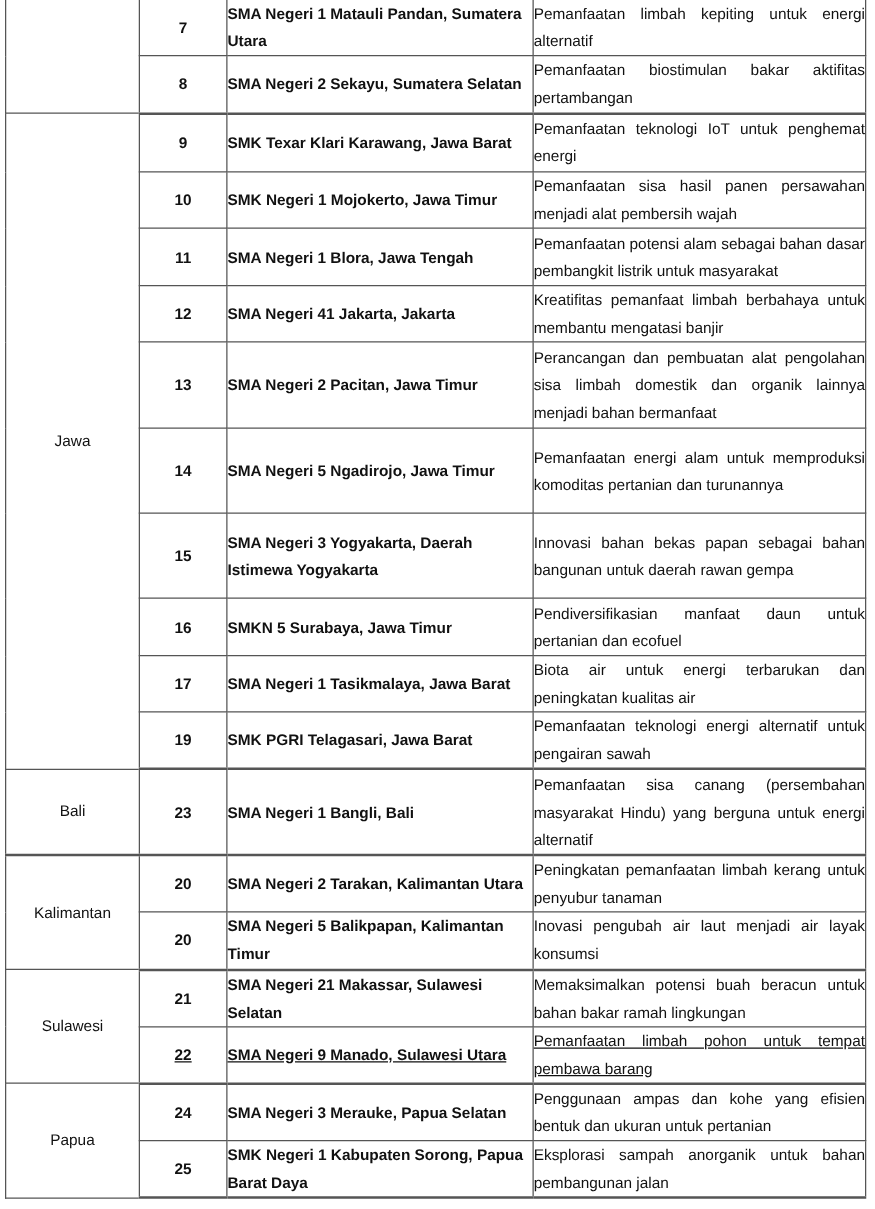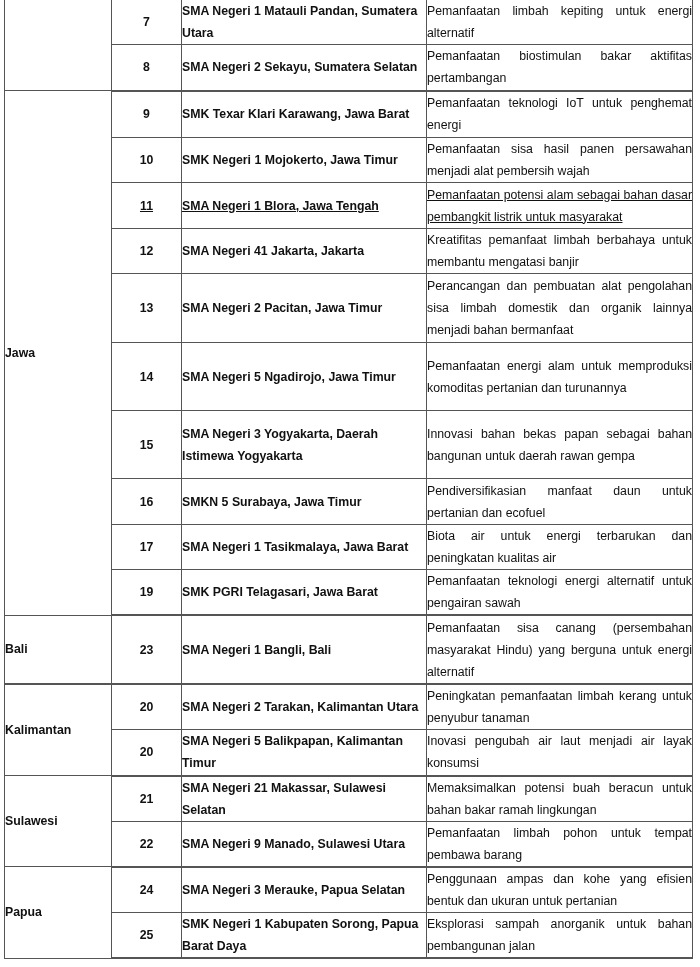--- a/index.html
+++ b/index.html
@@ -2,21 +2,21 @@
 <html><head>
 <meta charset="utf-8">
 <style>
   html, body { margin: 0; padding: 0; background: #ffffff; }
   body { width: 700px; height: 967px; position: relative; overflow: hidden;
          font-family: "Liberation Sans", sans-serif; color: #111; }
   table.t { position: absolute; left: 4px; top: -1px; border-collapse: collapse;
             table-layout: fixed; width: 688px; }
   table.t td { border: 1px solid #555; padding: 0; vertical-align: middle; font-size: 12.3px; }
   col.c1 { width: 107px; } col.c2 { width: 70px; } col.c3 { width: 245px; } col.c4 { width: 266px; }
-  td.region { text-align: left; font-weight: bold; border-bottom: 2px solid #555; }
+  td.region { text-align: center; font-weight: normal; border-bottom: 2px solid #555; }
   td.num { text-align: center; font-weight: bold; }
   td.school { text-align: left; font-weight: bold; line-height: 22px; padding: 0 6px; }
   td.desc { text-align: justify; line-height: 22px; padding: 0 6px 0 8px; vertical-align: top; }
   tr.gend td { border-bottom: 2px solid #555; }
 </style>
 </head>
 <body>
 
 <table class="t">
   <colgroup>
@@ -41,21 +41,21 @@
         <td class="region" rowspan="10">Jawa</td>
         <td class="num">9</td>
         <td class="school">SMK Texar Klari Karawang, Jawa Barat</td>
         <td class="desc">Pemanfaatan teknologi IoT untuk penghemat energi</td>
       </tr>
       <tr style="height: 45px;">
         <td class="num">10</td>
         <td class="school">SMK Negeri 1 Mojokerto, Jawa Timur</td>
         <td class="desc">Pemanfaatan sisa hasil panen persawahan menjadi alat pembersih wajah</td>
       </tr>
-      <tr style="height: 46px; text-decoration: underline;">
+      <tr style="height: 46px;">
         <td class="num">11</td>
         <td class="school">SMA Negeri 1 Blora, Jawa Tengah</td>
         <td class="desc">Pemanfaatan potensi alam sebagai bahan dasar pembangkit listrik untuk masyarakat</td>
       </tr>
       <tr style="height: 45px;">
         <td class="num">12</td>
         <td class="school">SMA Negeri 41 Jakarta, Jakarta</td>
         <td class="desc">Kreatifitas pemanfaat limbah berbahaya untuk membantu mengatasi banjir</td>
       </tr>
       <tr style="height: 69px;">
@@ -104,21 +104,21 @@
         <td class="num">20</td>
         <td class="school">SMA Negeri 5 Balikpapan, Kalimantan Timur</td>
         <td class="desc">Inovasi pengubah air laut menjadi air layak konsumsi</td>
       </tr>
       <tr style="height: 45px;">
         <td class="region" rowspan="2">Sulawesi</td>
         <td class="num">21</td>
         <td class="school">SMA Negeri 21 Makassar, Sulawesi Selatan</td>
         <td class="desc">Memaksimalkan potensi buah beracun untuk bahan bakar ramah lingkungan</td>
       </tr>
-      <tr class="gend" style="height: 34px;">
+      <tr class="gend" style="height: 34px; text-decoration: underline;">
         <td class="num">22</td>
         <td class="school">SMA Negeri 9 Manado, Sulawesi Utara</td>
         <td class="desc">Pemanfaatan limbah pohon untuk tempat pembawa barang</td>
       </tr>
       <tr style="height: 45px;">
         <td class="region" rowspan="2">Papua</td>
         <td class="num">24</td>
         <td class="school">SMA Negeri 3 Merauke, Papua Selatan</td>
         <td class="desc">Penggunaan ampas dan kohe yang efisien bentuk dan ukuran untuk pertanian</td>
       </tr>

